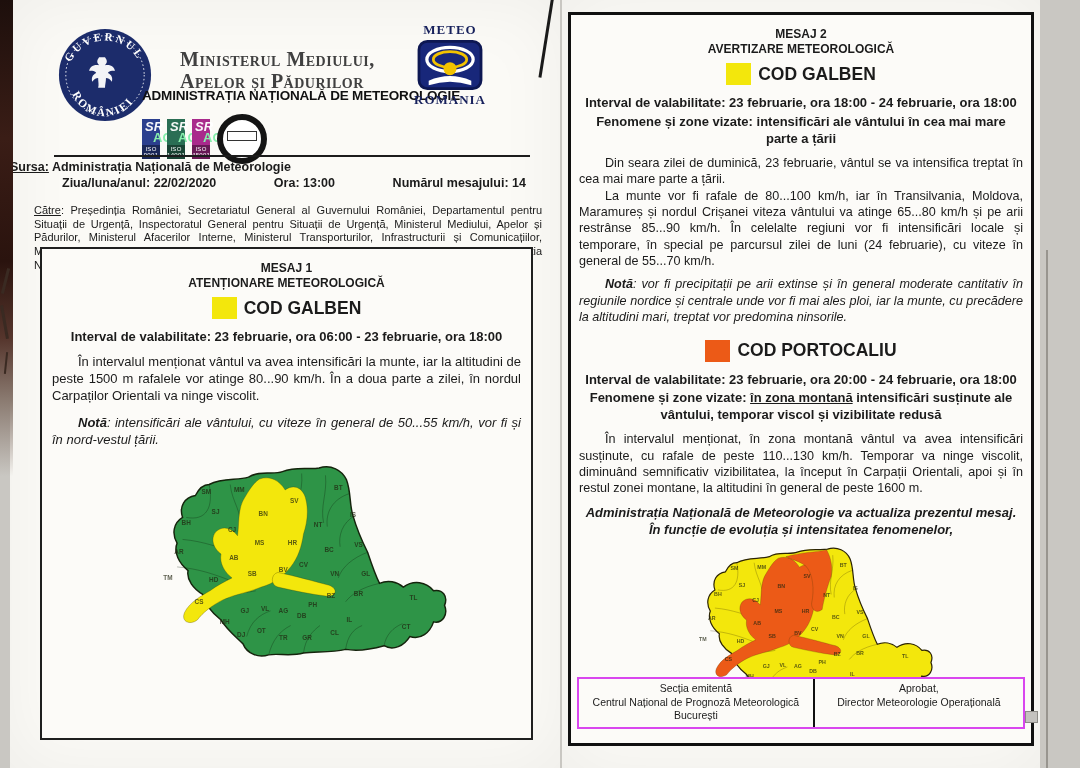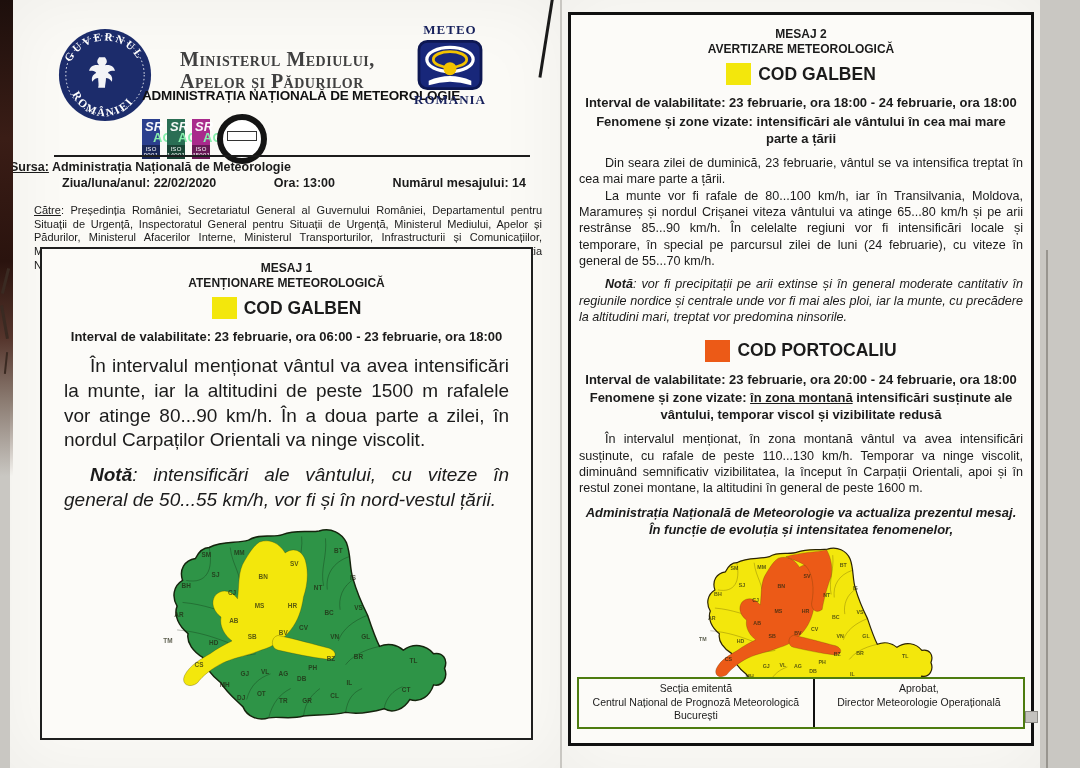--- a/index.html
+++ b/index.html
@@ -51,34 +51,34 @@
 
   .c{text-align:center;}
   .ttl{font-weight:bold;font-size:12px;line-height:1.22;margin-top:12px;}
   .code-row{display:flex;justify-content:center;align-items:center;gap:7px;margin-top:7px;}
   .swatch{width:25px;height:22px;display:inline-block;}
   .sw-galben{background:var(--galben,#f3e70c);}
   .sw-portocaliu{background:var(--portocaliu,#ec5a17);}
   .code-label{font-weight:bold;font-size:17.5px;}
   .hline{font-weight:bold;font-size:13px;line-height:1.3;margin:2px 8px 0;}
   .hline.first{margin-top:10px;}
-  .body-text{font-size:19px;line-height:1.3;text-align:justify;margin:8px 22px 0;}
+  .body-text{font-size:13px;line-height:1.3;text-align:justify;margin:8px 10px 0;}
   .indent{text-indent:26px;}
   .nota{font-style:italic;margin-top:10px;}
   .nota b{font-style:italic;}
   .p2 .body-text{font-size:12.6px;margin:7px 8px 0;}
   .update-note{font-weight:bold;font-style:italic;font-size:13px;line-height:1.3;margin-top:8px;}
 
   .map-wrap{margin-top:8px;text-align:center;}
   .county-label{font-size:7px;font-weight:bold;fill:#20240f;opacity:.72;text-anchor:middle;font-family:"Liberation Sans",sans-serif;}
   .borders{fill:none;stroke:rgba(10,25,8,.45);stroke-width:.7;}
   .zone-stroke{stroke:rgba(60,50,0,.5);stroke-width:.6;}
 
   
-  .footer-table{position:absolute;left:6px;right:6px;bottom:14px;display:flex;border:2px solid #4d7c0f;font-size:10.5px;line-height:1.3;text-align:center;background:#fcfbf8;}
+  .footer-table{position:absolute;left:6px;right:6px;bottom:14px;display:flex;border:2px solid #d946ef;font-size:10.5px;line-height:1.3;text-align:center;background:#fcfbf8;}
   .footer-cell{padding:3px 4px 4px;}
   .footer-left{width:53%;border-right:2px solid #101010;}
   .footer-right{width:47%;}
 </style>
 </head>
 <body>
 
 <div class="edge-strip"></div>
 <div class="edge-mark mark1"></div>
 <div class="edge-mark mark2"></div>

